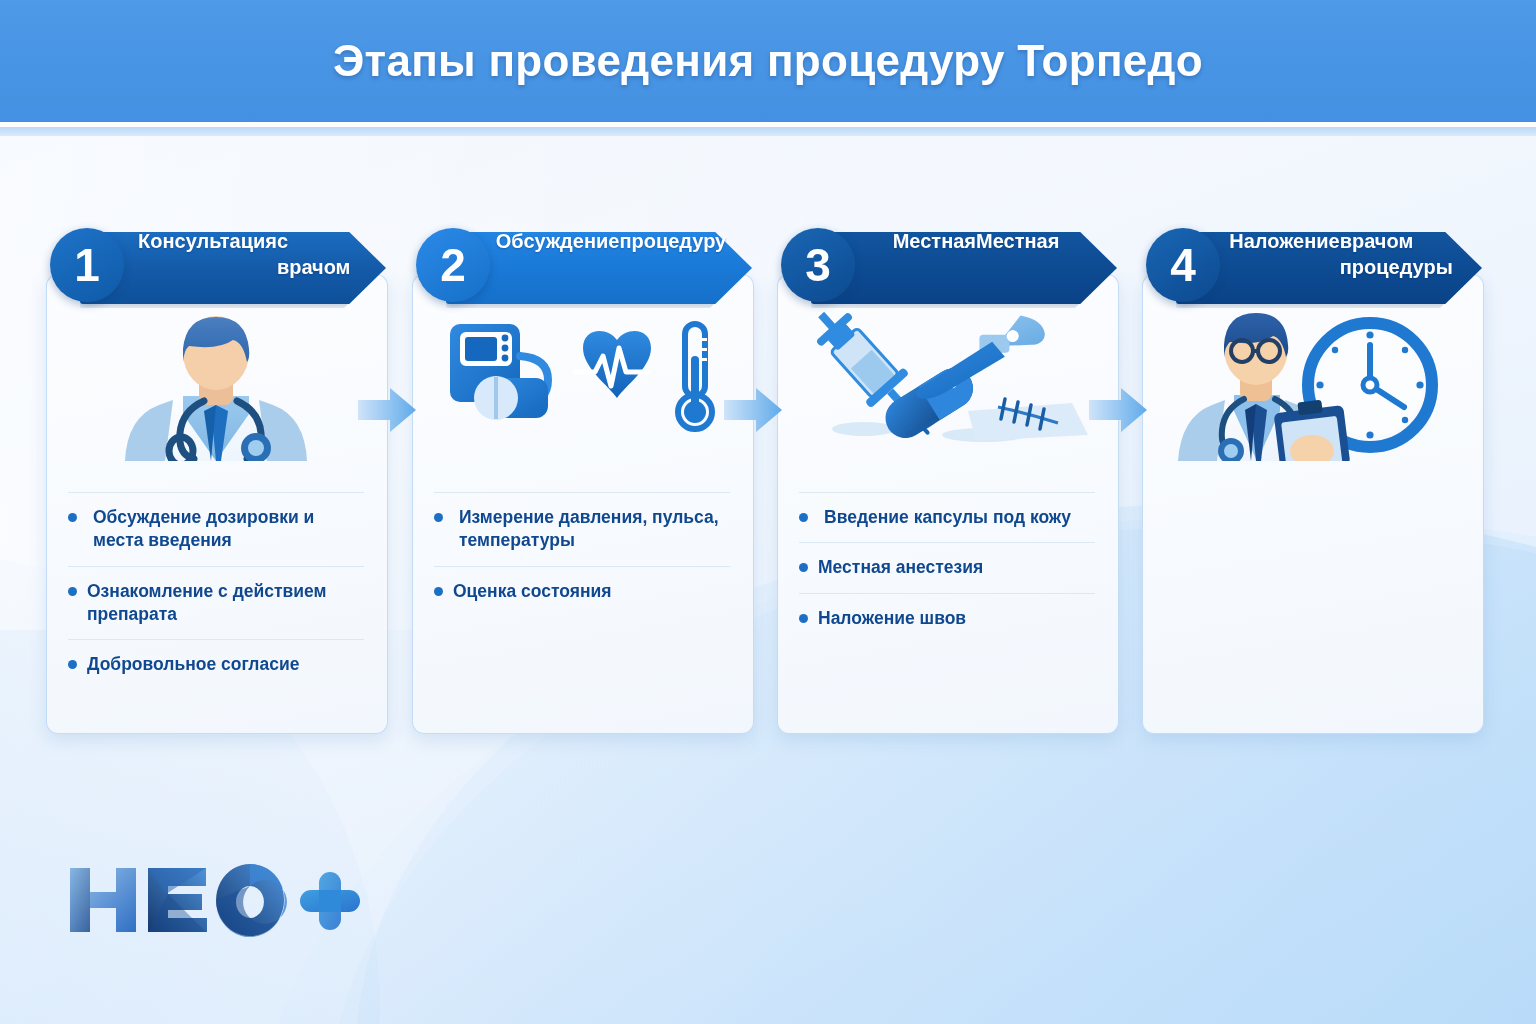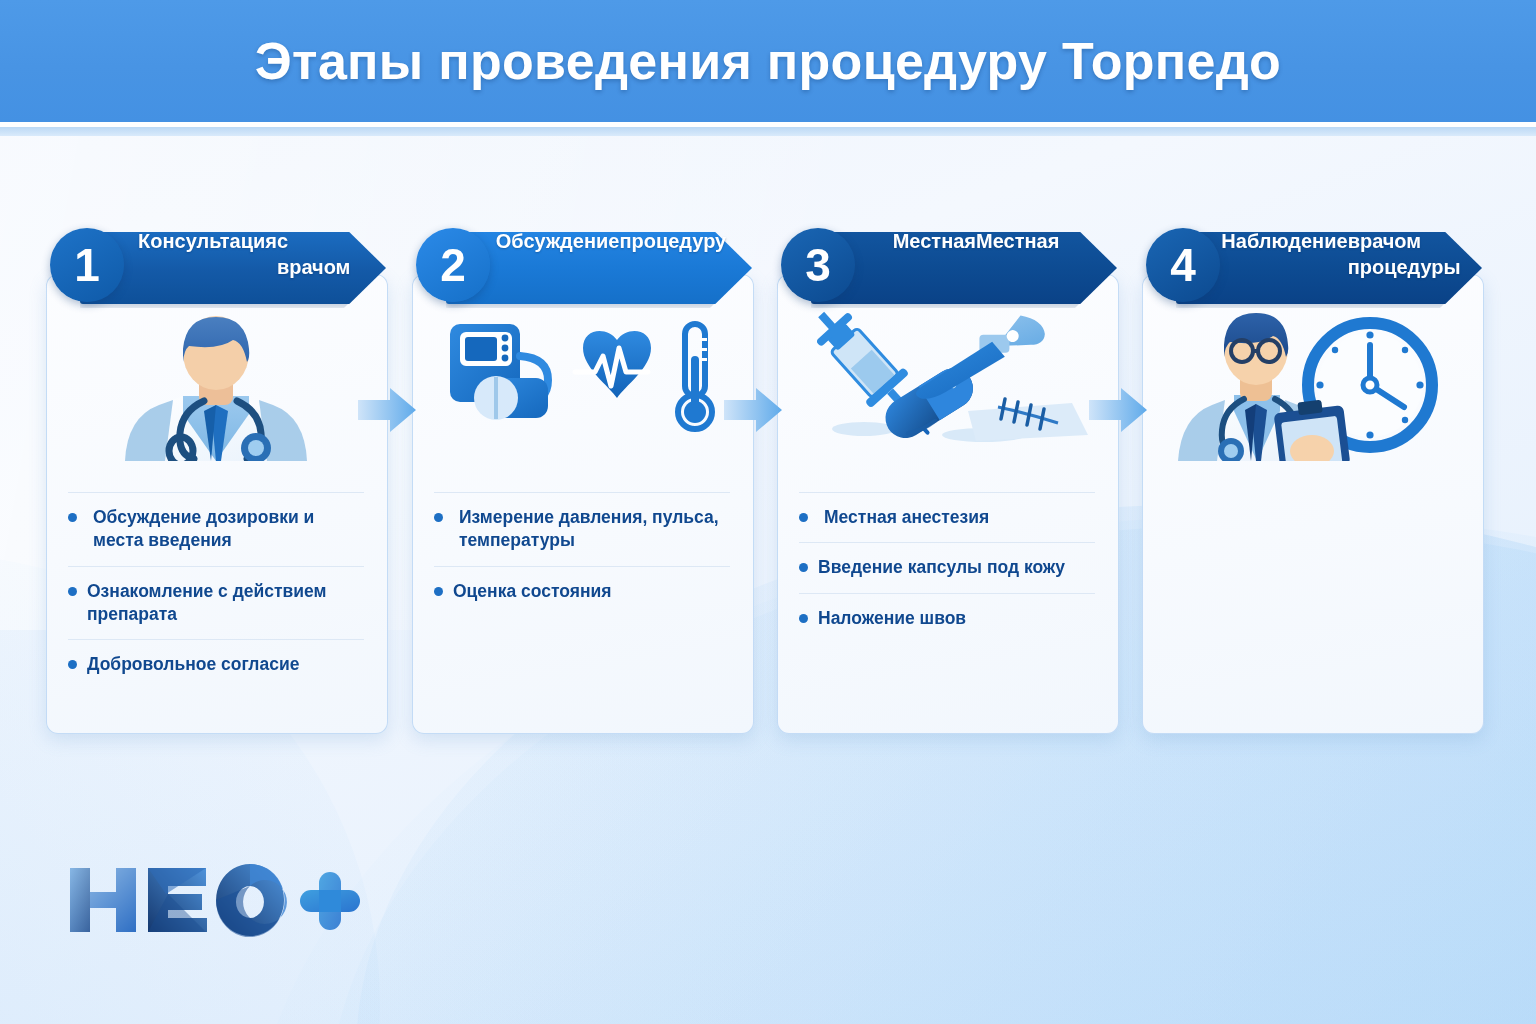--- a/index.html
+++ b/index.html
@@ -23,21 +23,21 @@
   .curve-left{position:absolute;width:900px;height:900px;left:-520px;bottom:-430px;border-radius:50%;
     background:linear-gradient(45deg,rgba(176,214,248,0.45),rgba(176,214,248,0));}
   .diag-sheen{position:absolute;left:0;top:130px;width:1536px;height:500px;
     background:linear-gradient(100deg,rgba(255,255,255,0.55) 0%,rgba(255,255,255,0) 55%);}
 
   
   .banner{position:absolute;left:0;top:0;width:1536px;height:122px;
     background:linear-gradient(180deg,#4e9ae8 0%,#4894e4 55%,#4491e3 100%);}
   .banner-title{position:absolute;left:0;top:0;width:1536px;height:122px;
     display:flex;align-items:center;justify-content:center;
-    color:#ffffff;font-size:52px;font-weight:bold;letter-spacing:0.3px;
+    color:#ffffff;font-size:44px;font-weight:bold;letter-spacing:0.3px;
     text-shadow:0 2px 4px rgba(0,40,90,0.28);}
   .banner-rule{position:absolute;left:0;top:122px;width:1536px;height:5px;background:#ffffff;opacity:.95;}
   .banner-rule2{position:absolute;left:0;top:127px;width:1536px;height:9px;
     background:linear-gradient(180deg,#bcd9f5,#d9eafb);}
 
   
   .cards{position:absolute;left:0;top:228px;width:1536px;height:510px;}
   .card{position:absolute;top:0;width:340px;height:504px;}
   .card.c1{left:46px;}
   .card.c2{left:412px;}
@@ -285,25 +285,25 @@
             <rect x="170" y="36" width="30" height="18" rx="4" transform="rotate(-26 185 45)" fill="#9cc9ee"></rect>
             <path d="M182 44 l-44 72 q-6 12 6 10 q10 -4 18 -16 l38 -58 z" fill="url(#handle)"></path>
             <circle cx="198" cy="30" r="6" fill="#ffffff"></circle>
           </g>
         </svg>
       </div>
 
       <div class="bullets">
         <div class="bullet">
           <span class="dot"></span>
+          <span class="btext">Введение капсулы под кожу</span>
+        </div>
+        <div class="bullet">
+          <span class="dot"></span>
           <span class="btext">Местная анестезия</span>
-        </div>
-        <div class="bullet">
-          <span class="dot"></span>
-          <span class="btext">Введение капсулы под кожу</span>
         </div>
         <div class="bullet">
           <span class="dot"></span>
           <span class="btext">Наложение швов</span>
         </div>
       </div>
 
       <div class="card-head">
         <div class="ribbon-shadow"></div>
         <div class="head-ribbon"></div>
@@ -368,21 +368,21 @@
           <ellipse cx="140" cy="150" rx="22" ry="16" fill="#f6d2ab"></ellipse>
         </svg>
       </div>
 
 
       <div class="card-head">
         <div class="ribbon-shadow"></div>
         <div class="head-ribbon"></div>
         <div class="head-num">4</div>
         <div class="head-text">
-          <span>Наблюдение</span>
+          <span>Наложение</span>
           <span>врачом процедуры</span>
         </div>
       </div>
     </div>
   </div>
 
   <div class="arrow a1">
     <svg width="62" height="48" viewBox="0 0 62 48">
       <defs>
           <linearGradient id="ag1" x1="0" y1="0" x2="1" y2="0">

